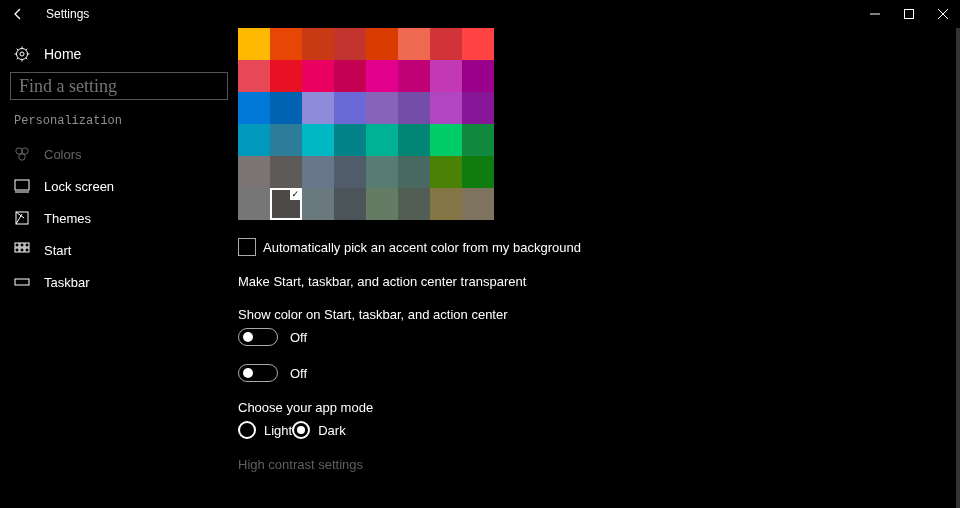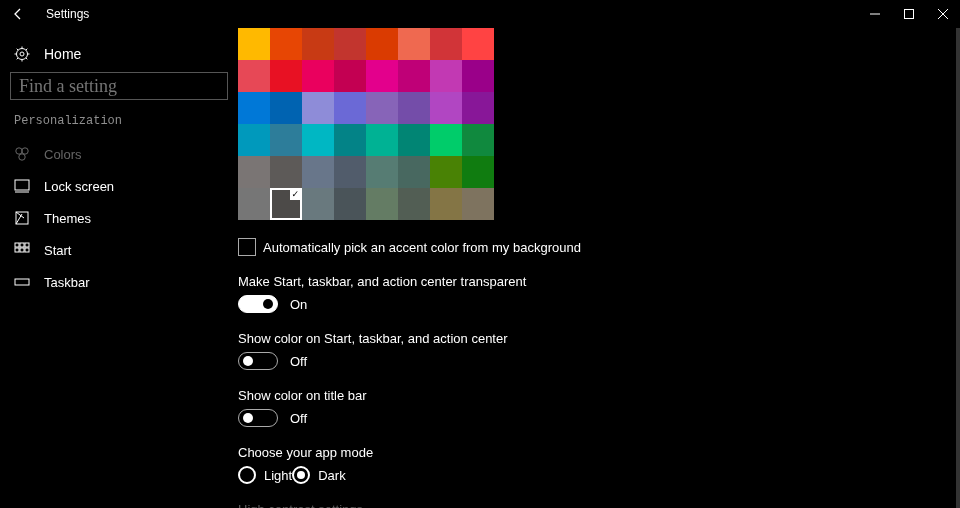--- a/index.html
+++ b/index.html
@@ -227,40 +227,33 @@
           <div class="swatch" style="background: rgb(126, 115, 95);"></div>
         </div>
 
       <div class="checkbox-row">
         <div class="checkbox-box"></div>
         <span>Automatically pick an accent color from my background</span>
       </div>
 
       <div class="setting-block">
         <div class="setting-label">Make Start, taskbar, and action center transparent</div>
-        <div class="toggle-row">
-          <div id="tg1" class="toggle on">
-              <div class="knob"></div>
-            </div>
-          <span id="tg1s" class="toggle-state">On</span>
-        </div>
       </div>
 
       <div class="setting-block">
         <div class="setting-label">Show color on Start, taskbar, and action center</div>
         <div class="toggle-row">
           <div id="tg2" class="toggle">
               <div class="knob"></div>
             </div>
           <span id="tg2s" class="toggle-state">Off</span>
         </div>
       </div>
 
       <div class="setting-block">
-        <div class="setting-label">Show color on title bar</div>
         <div class="toggle-row">
           <div id="tg3" class="toggle">
               <div class="knob"></div>
             </div>
           <span id="tg3s" class="toggle-state">Off</span>
         </div>
       </div>
 
       <div class="setting-block">
         <div class="setting-label">Choose your app mode</div>

